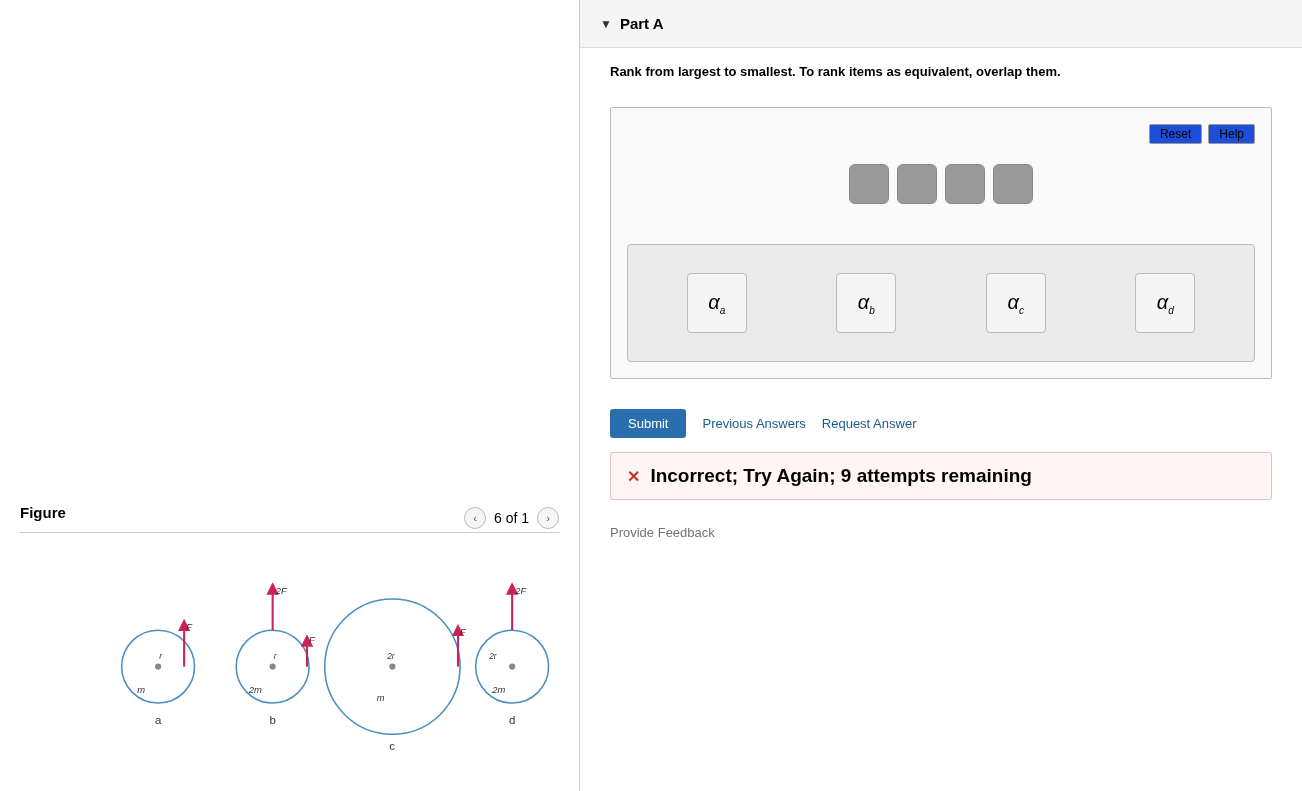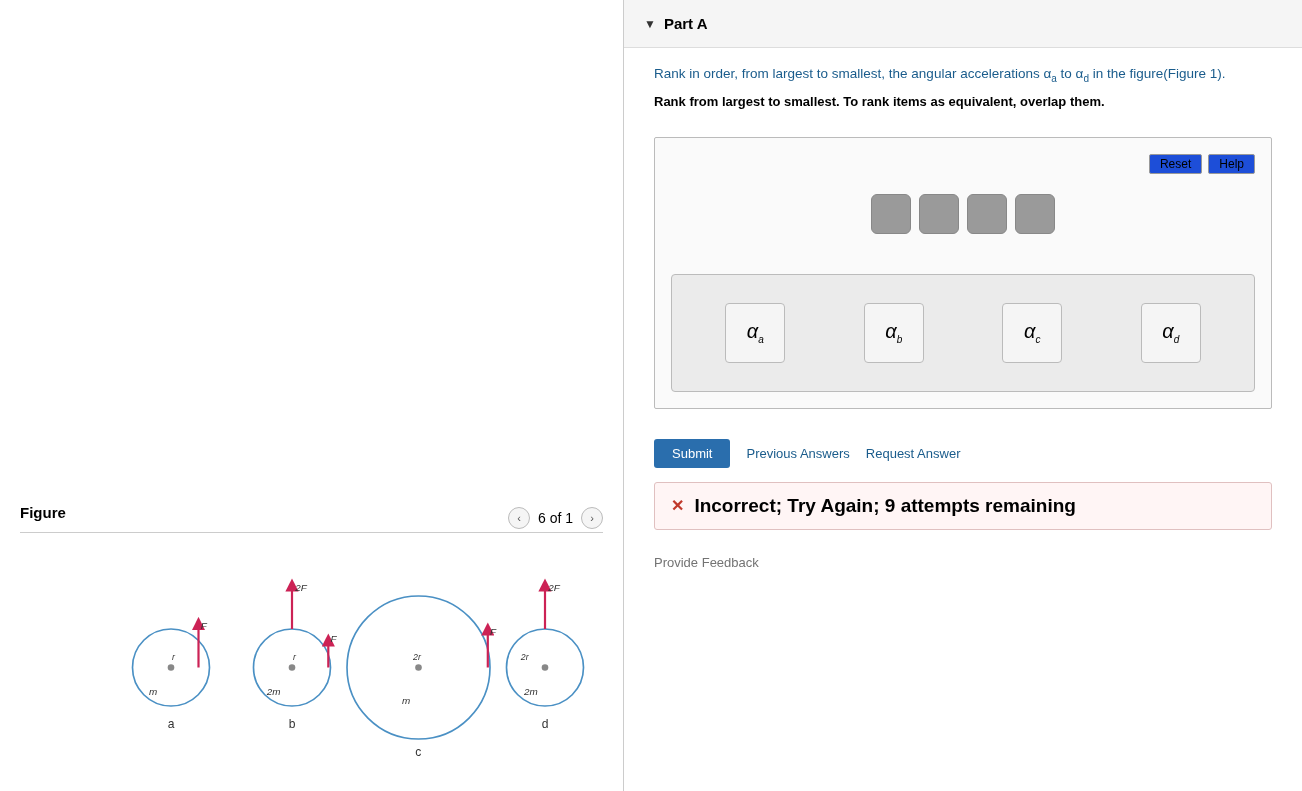--- a/index.html
+++ b/index.html
@@ -7,21 +7,21 @@
       font-family: Arial, sans-serif;
       font-size: 14px;
       background: #fff;
       display: flex;
       height: 791px;
       overflow: hidden;
     }
 
     
     .left-panel {
-      width: 624px;
+      width: 580px;
       border-right: 1px solid #ccc;
       position: relative;
       background: #fff;
     }
 
     .figure-label {
       position: absolute;
       bottom: 270px;
       left: 20px;
       font-weight: bold;
@@ -336,23 +336,20 @@
 </div>
 
 <div class="right-panel">
 
   <div class="part-header">
     <span class="part-arrow">▼</span>
     <span class="part-title">Part A</span>
   </div>
 
   <div class="question-area">
-    <div class="question-text">
-      Rank in order, from largest to smallest, the angular accelerations α<sub>a</sub> to α<sub>d</sub> in the figure(Figure 1).
-    </div>
     <div class="rank-instruction">Rank from largest to smallest. To rank items as equivalent, overlap them.</div>
 
     <div class="ranking-box">
 
       <div class="ranking-top-buttons">
         <button class="top-btn">Reset</button>
         <button class="top-btn">Help</button>
       </div>
 
       <div class="drag-slots">

